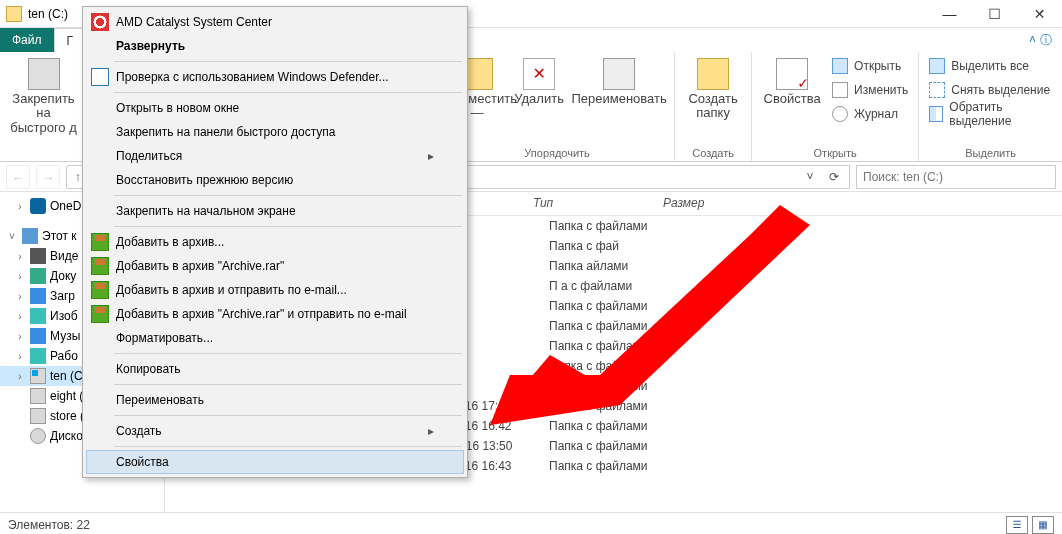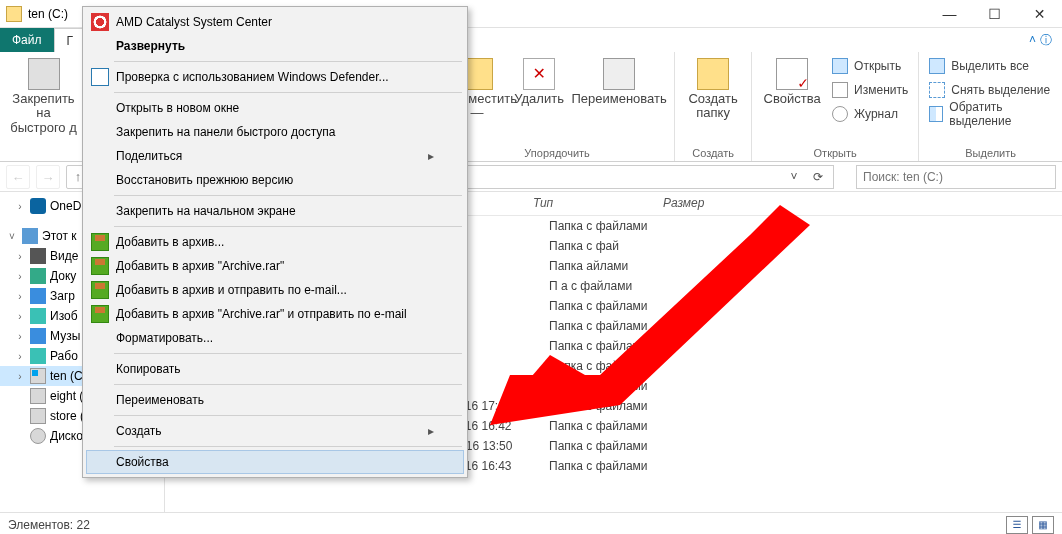--- a/index.html
+++ b/index.html
@@ -49,21 +49,21 @@
 
   
   .addr-row { height: 30px; display:flex; align-items:center; gap:6px; padding: 0 6px; border-bottom:1px solid #e1e1e1; }
   .navbtn { width:24px; height:24px; border:1px solid #ccc; border-radius:2px; display:flex; align-items:center; justify-content:center; color:#666; font-size:13px; }
   .navbtn.dis { color:#ccc; border-color:#eee; }
   .addrbar { flex:1; height:24px; border:1px solid #ccc; display:flex; align-items:center; padding:0 4px; gap:4px; }
   .addrbar .seg-icon { width:16px; height:16px; background:#ffe08a; border:1px solid #c9a544; }
   .addrbar .chev { color:#666; }
   .addr-end { display:flex; gap:2px; margin-left:auto; }
   .addr-mini { width:22px; height:22px; display:flex; align-items:center; justify-content:center; color:#555; }
-  .search { width:200px; height:24px; border:1px solid #ccc; padding:0 6px; color:#888;margin-left:16px; }
+  .search { width:200px; height:24px; border:1px solid #ccc; padding:0 6px; color:#888; }
 
   
   .body { display:flex; height: 320px; }
   .tree { width:165px; border-right:1px solid #e1e1e1; padding:4px 0; overflow:hidden; }
   .tnode { display:flex; align-items:center; gap:4px; height:20px; padding-left:6px; white-space:nowrap; }
   .tnode .tw { width:12px; color:#666; font-size:10px; text-align:center; }
   .tnode .ticon { width:16px; height:16px; flex:0 0 16px; }
   .tnode.lvl1 { padding-left: 14px; }
   .tnode.sel { background:#cce8ff; }
   .ti-onedrive { background:#0a64a0; border-radius:3px; }

